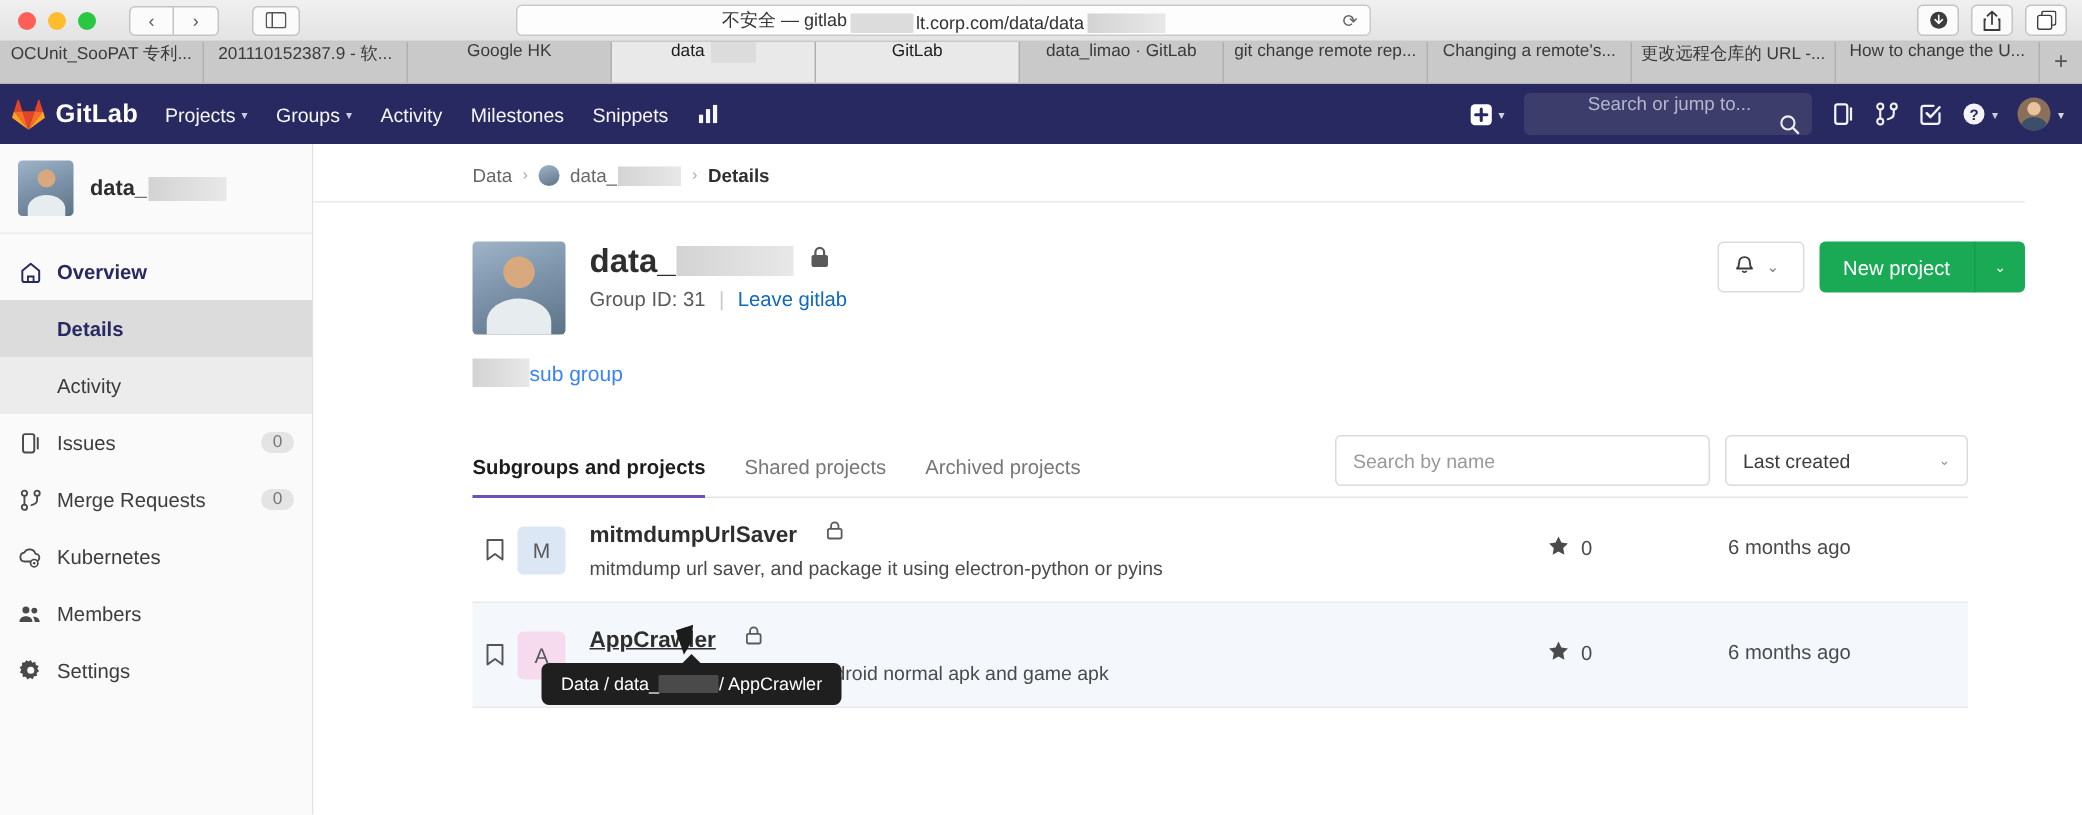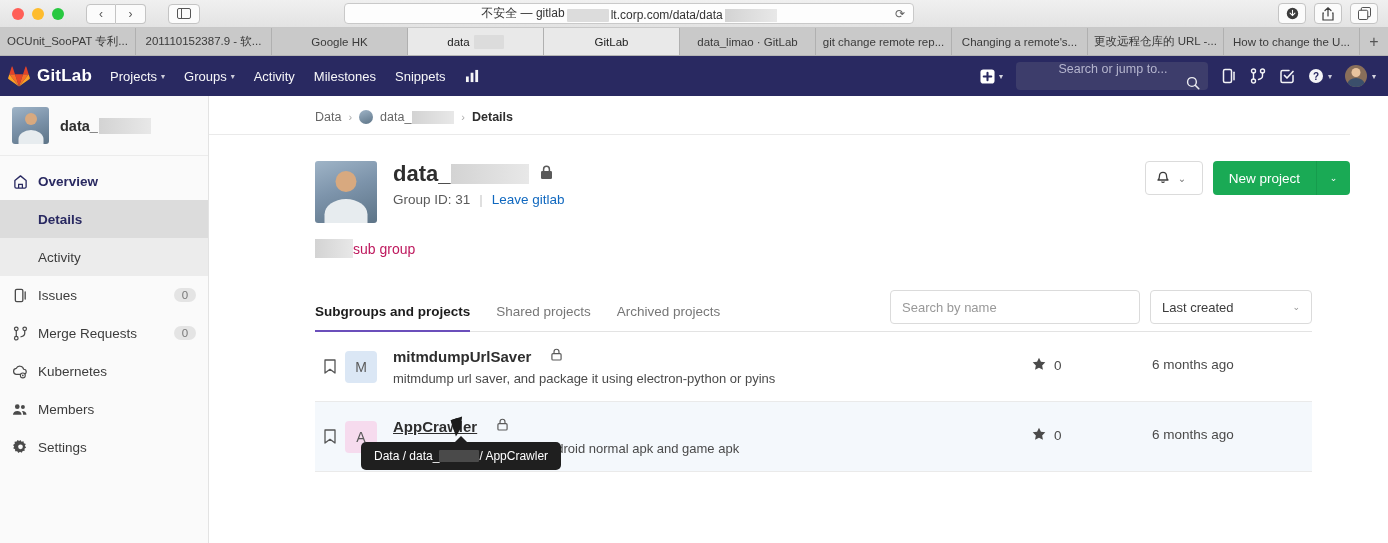--- a/index.html
+++ b/index.html
@@ -59,21 +59,21 @@
     width: 28px; height: 21px; background: #fbfbfb; border: 1px solid #c4c4c4;
     border-radius: 4px; display: flex; align-items: center; justify-content: center;
     color: #3c3c3c;
   }
 
   .tab-strip {
     height: 28px; display: flex; align-items: stretch;
     background: #c9c9c9; border-bottom: 1px solid #b5b5b5;
   }
   .tab {
-    flex: 1 1 0; min-width: 0; display: flex; align-items: center;
+    flex: 1 1 0; min-width: 0; display: flex; align-items: flex-start;
     justify-content: center; font-size: 11.5px; color: #3a3a3a;
     border-right: 1px solid #b0b0b0; background: #c9c9c9;
     padding: 0 6px; white-space: nowrap; overflow: hidden;
   }
   .tab.active { background: #e9e9e9; color: #1c1c1c; }
   .tab-plus {
     flex: 0 0 28px; display: flex; align-items: center; justify-content: center;
     font-size: 16px; color: #555; background: #c9c9c9;
   }
 
@@ -206,21 +206,21 @@
     height: 34px; background: #1aaa55; color: #fff; border-radius: 4px;
     display: flex; align-items: center; cursor: pointer; overflow: hidden;
   }
   .new-proj-label { padding: 0 16px; font-size: 13.5px; font-weight: 400; }
   .new-proj-caret {
     width: 34px; height: 34px; display: flex; align-items: center; justify-content: center;
     border-left: 1px solid #169c4d; font-size: 9px;
   }
 
   .group-desc {
-    padding: 16px 0 0 106px; font-size: 14px; color: #be185d;
+    padding: 16px 0 0 106px; font-size: 14px; color: #3b82f6;
     display: flex; align-items: center;
   }
 
   .tabs-row {
     margin: 32px 38px 0 106px; display: flex; align-items: flex-end;
     border-bottom: 1px solid #e3e3e3; padding-bottom: 0;
   }
   .tab-item {
     font-size: 13.5px; color: #777; padding: 8px 12px 12px 0; margin-right: 14px;
     cursor: pointer; position: relative;

